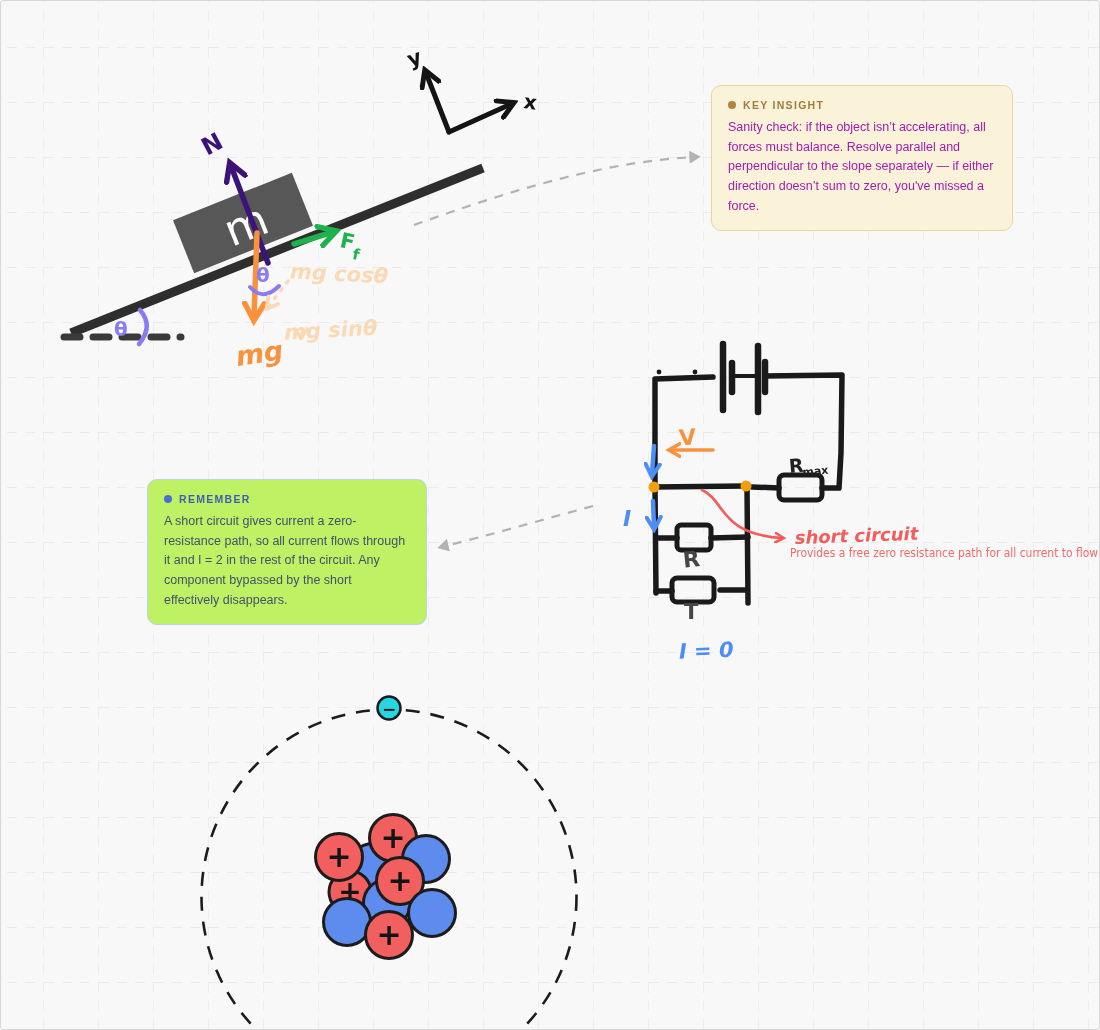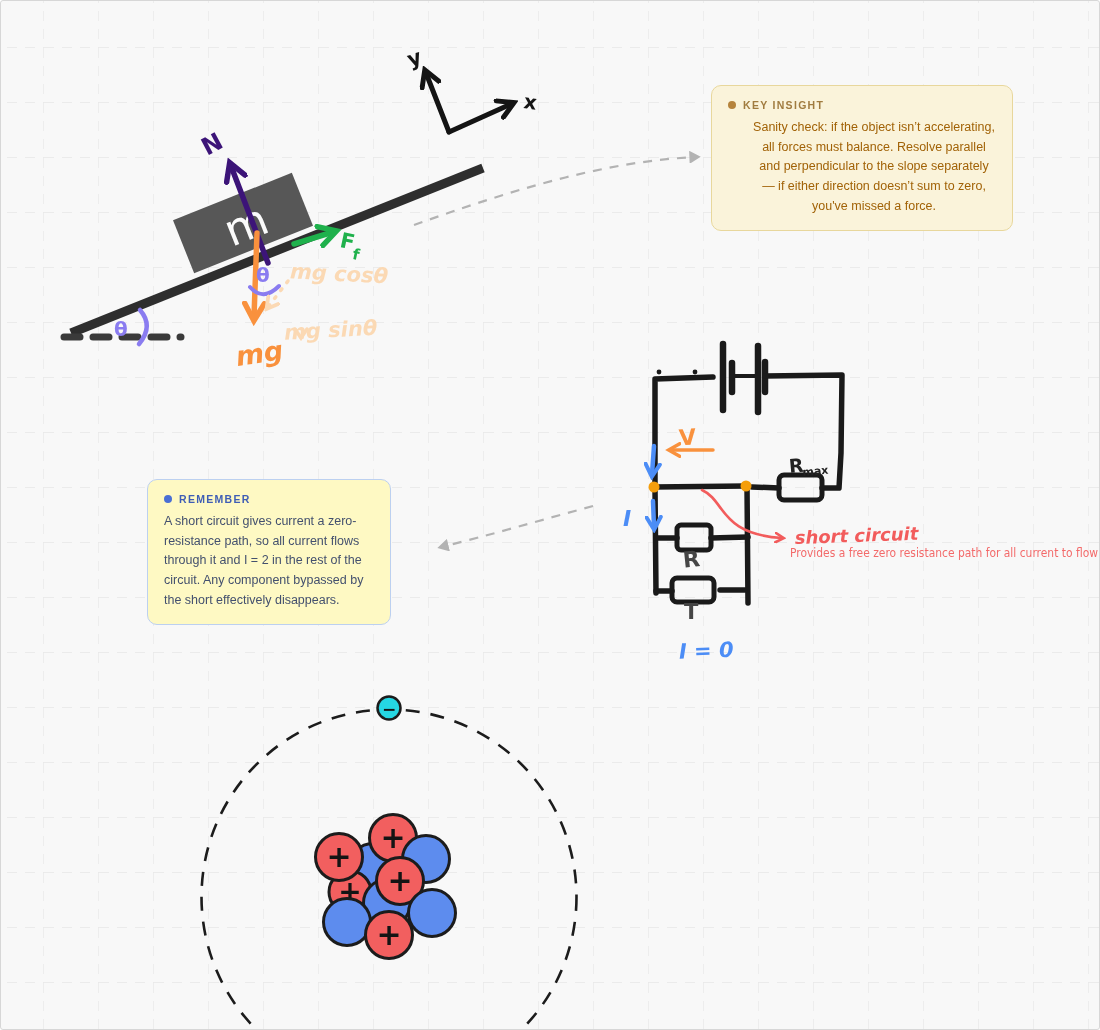--- a/index.html
+++ b/index.html
@@ -7,34 +7,34 @@
   #canvas {
     position:relative; width:1100px; height:1030px;
     background:#f8f8f8; border:1px solid #d7d7d7; border-radius:3px;
     overflow:hidden;
     font-family:"Liberation Sans", sans-serif;
   }
   #scene { position:absolute; left:0; top:0; }
   .card {
     position:absolute; border-radius:10px; padding:13px 16px 14px 16px;
   }
-  .card-yellow { background:#faf3da; border:1.5px solid #e8d79c; width:302px;text-align:center; }
-  .card-blue   { background:#fef9c3; border:1.5px solid #bcd0f0; width:244px; }
+  .card-yellow { background:#faf3da; border:1.5px solid #e8d79c; width:302px; }
+  .card-blue   { background:#bef264; border:1.5px solid #bcd0f0; width:280px; }
   .card-header {
     display:flex; align-items:center; gap:7px;
     font-size:10.5px; font-weight:bold; letter-spacing:1.3px;
     margin-bottom:7px;
   }
   .card-yellow .card-header { color:#a07b3f; }
   .card-blue   .card-header { color:#3f5eb5; }
   .dot { width:8px; height:8px; border-radius:50%; flex:0 0 auto; }
   .dot-yellow { background:#b5833c; }
   .dot-blue   { background:#4a6fd4; }
   .card-body { font-size:12.5px; line-height:1.57; }
-  .card-yellow .card-body { color:#a16207;margin-left:24px; }
+  .card-yellow .card-body { color:#a21caf; }
   .card-blue   .card-body { color:#43506e; }
   svg text { font-family:"DejaVu Sans", sans-serif; }
   .hand { font-weight:bold; }
 </style>
 </head>
 <body>
 
 <div id="canvas">
 
 <svg id="scene" width="1100" height="1030" viewBox="0 0 1100 1030">

